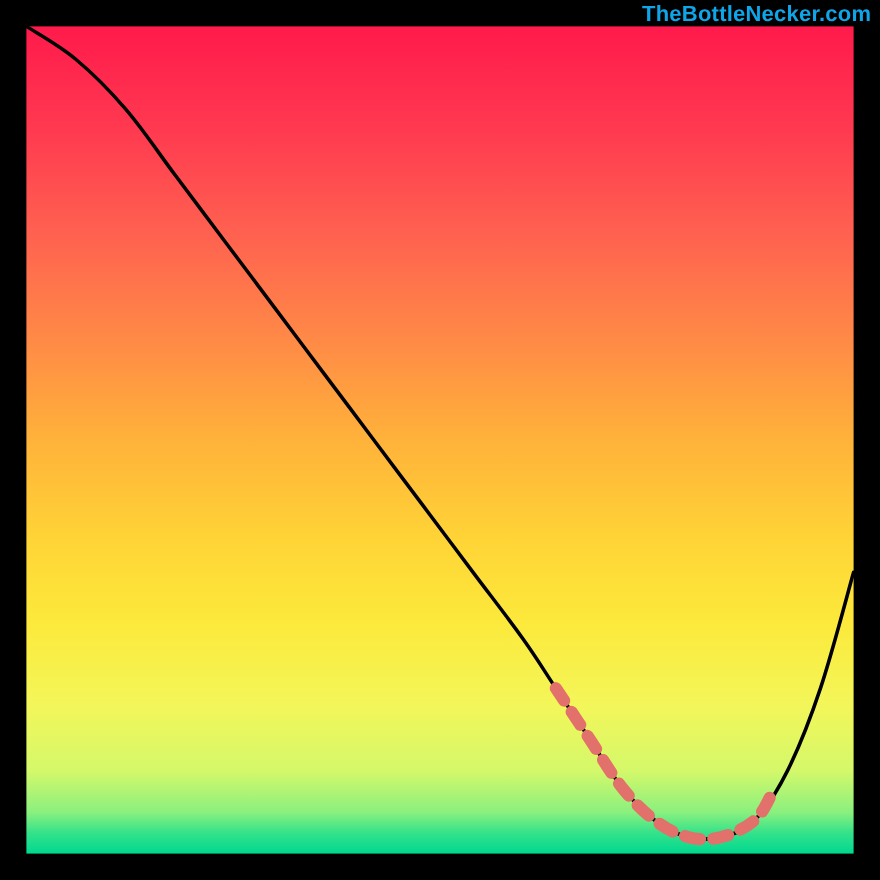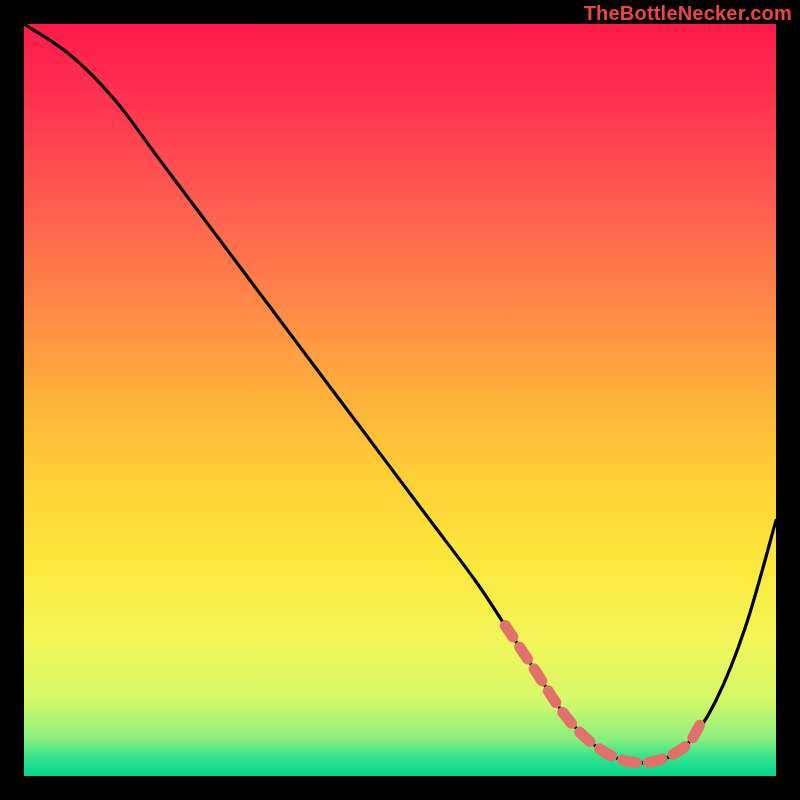--- a/index.html
+++ b/index.html
@@ -20,21 +20,21 @@
     position: absolute;
     inset: 0;
     display: block;
   }
   .watermark {
     position: absolute;
     top: 2px;
     right: 8px;
     font-size: 20px;
     font-weight: 600;
-    color: #ef4444;
+    color: #0ea5e9;
     letter-spacing: 0.2px;
     user-select: none;
   }
 </style>
 </head>
 <body>
 
 <div class="stage">
 
   <svg viewBox="0 0 800 800" width="800" height="800">

